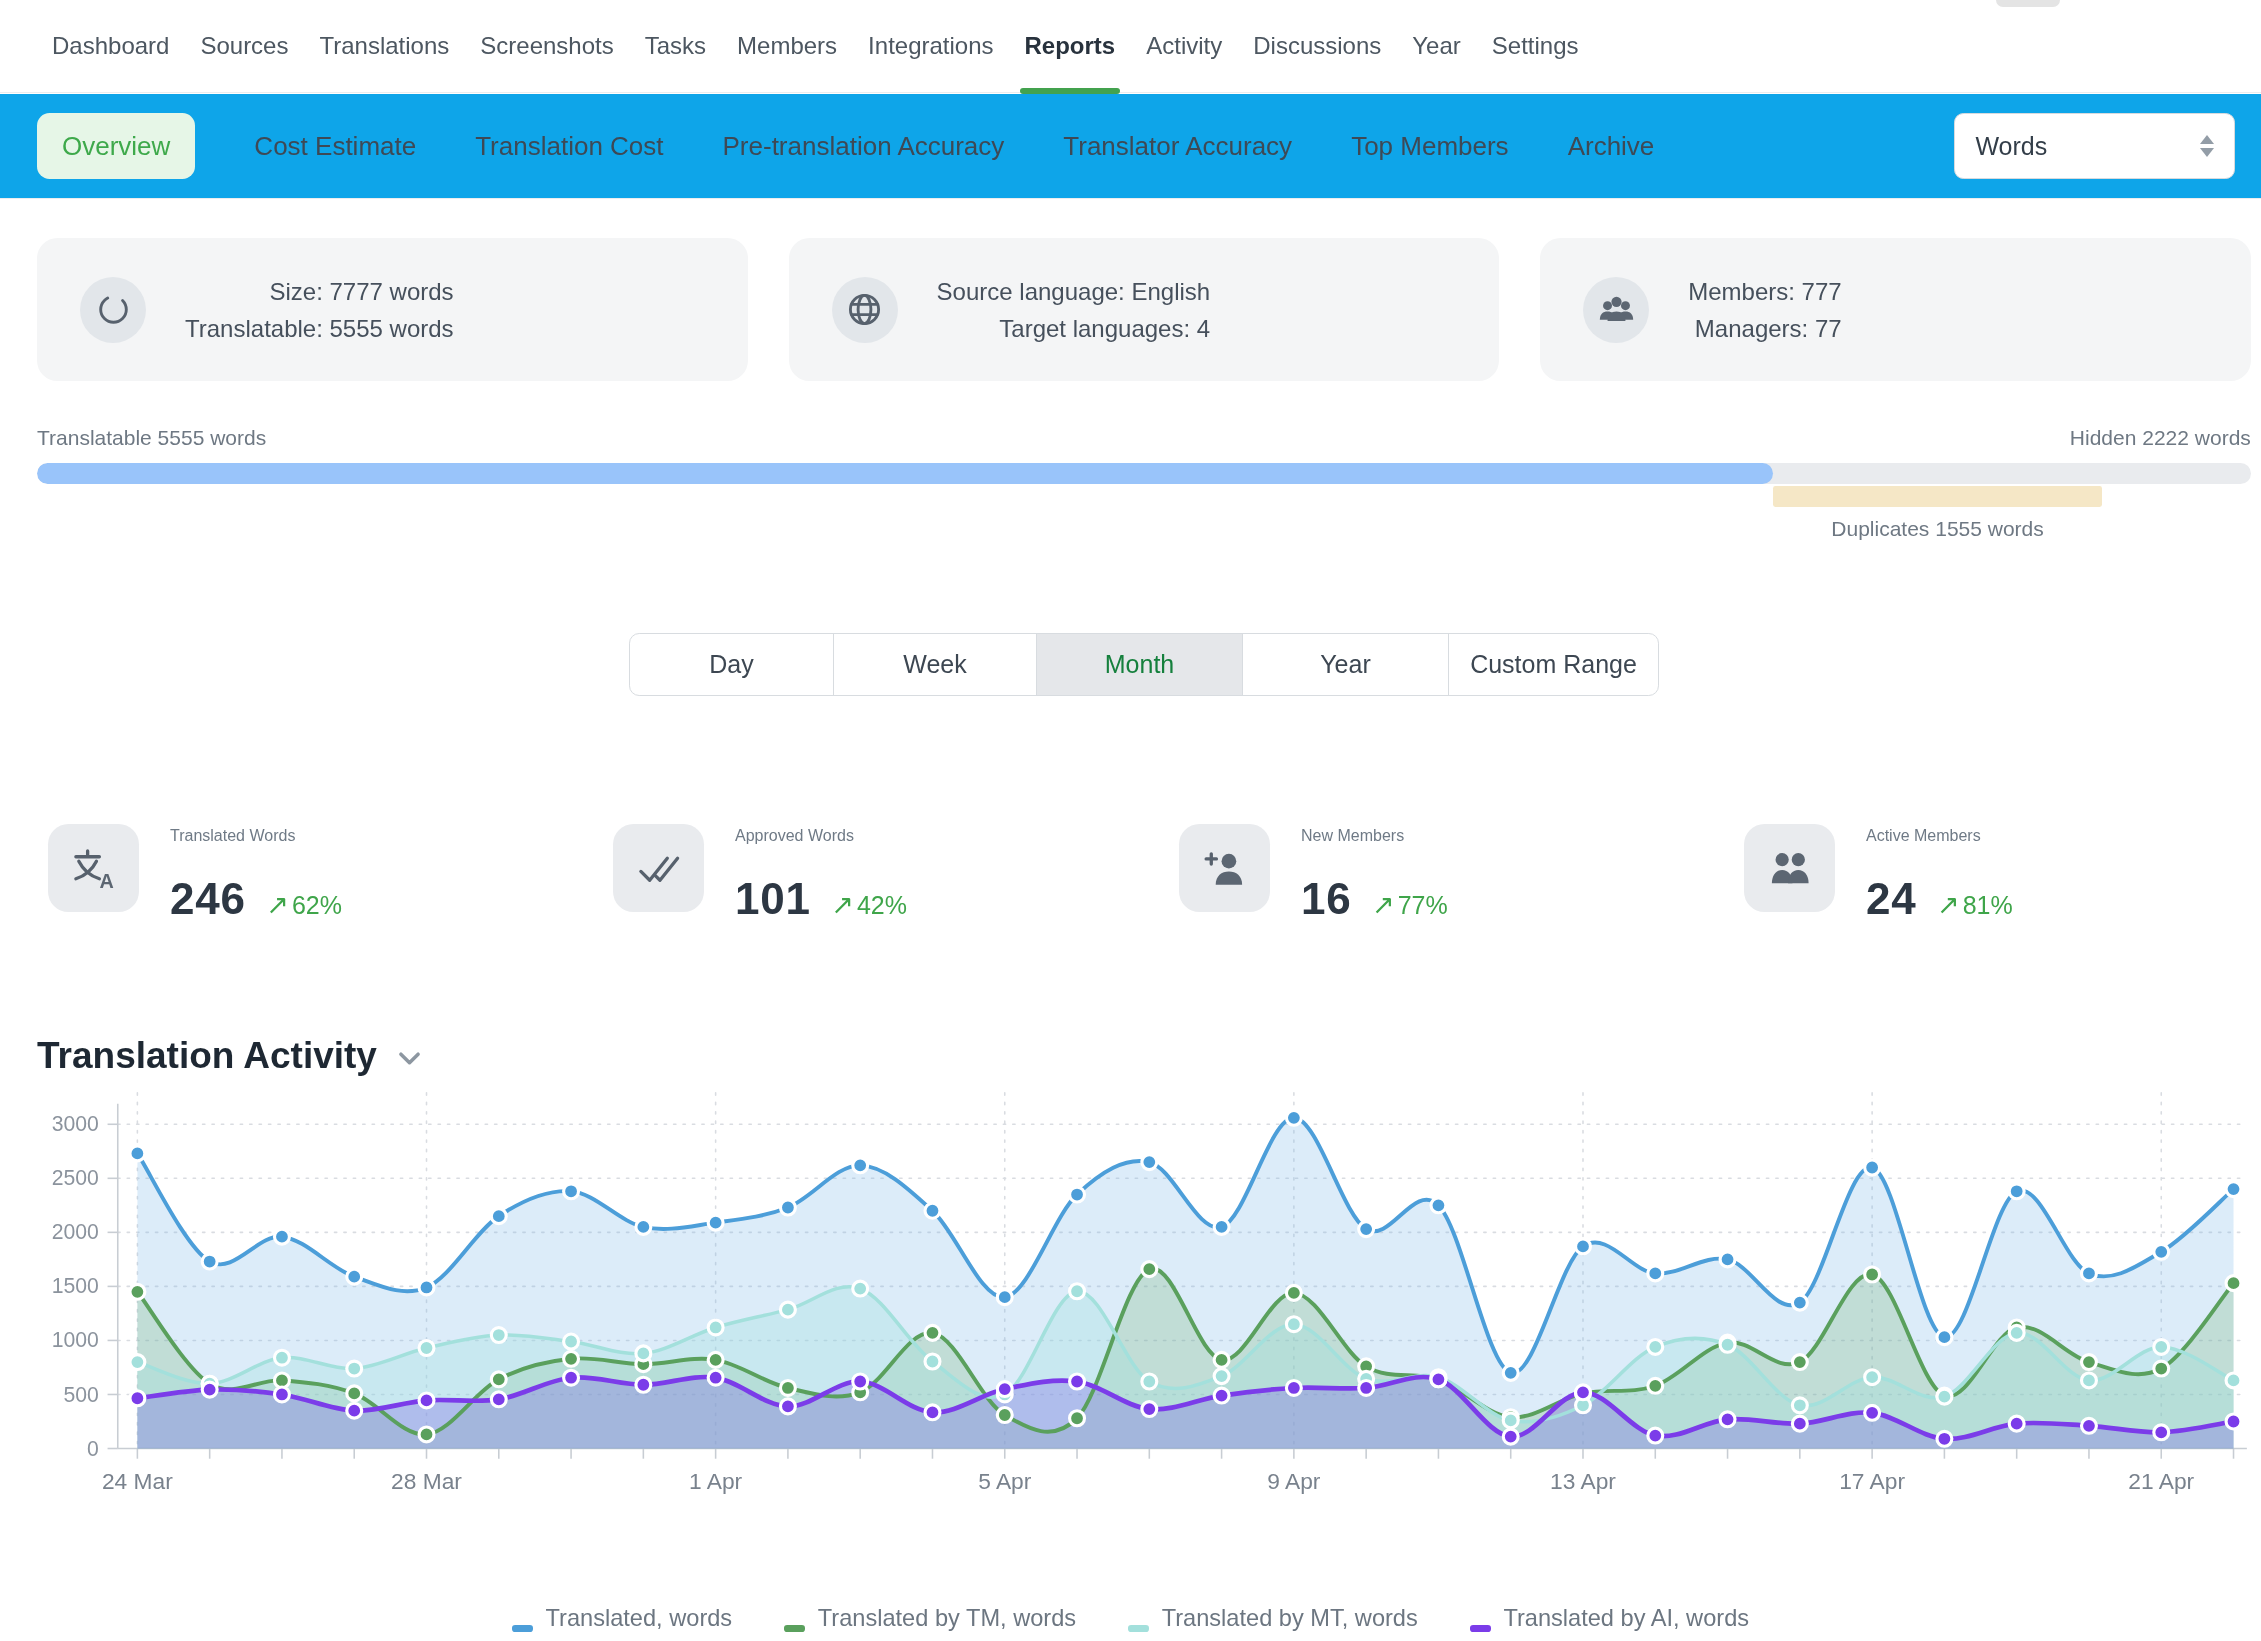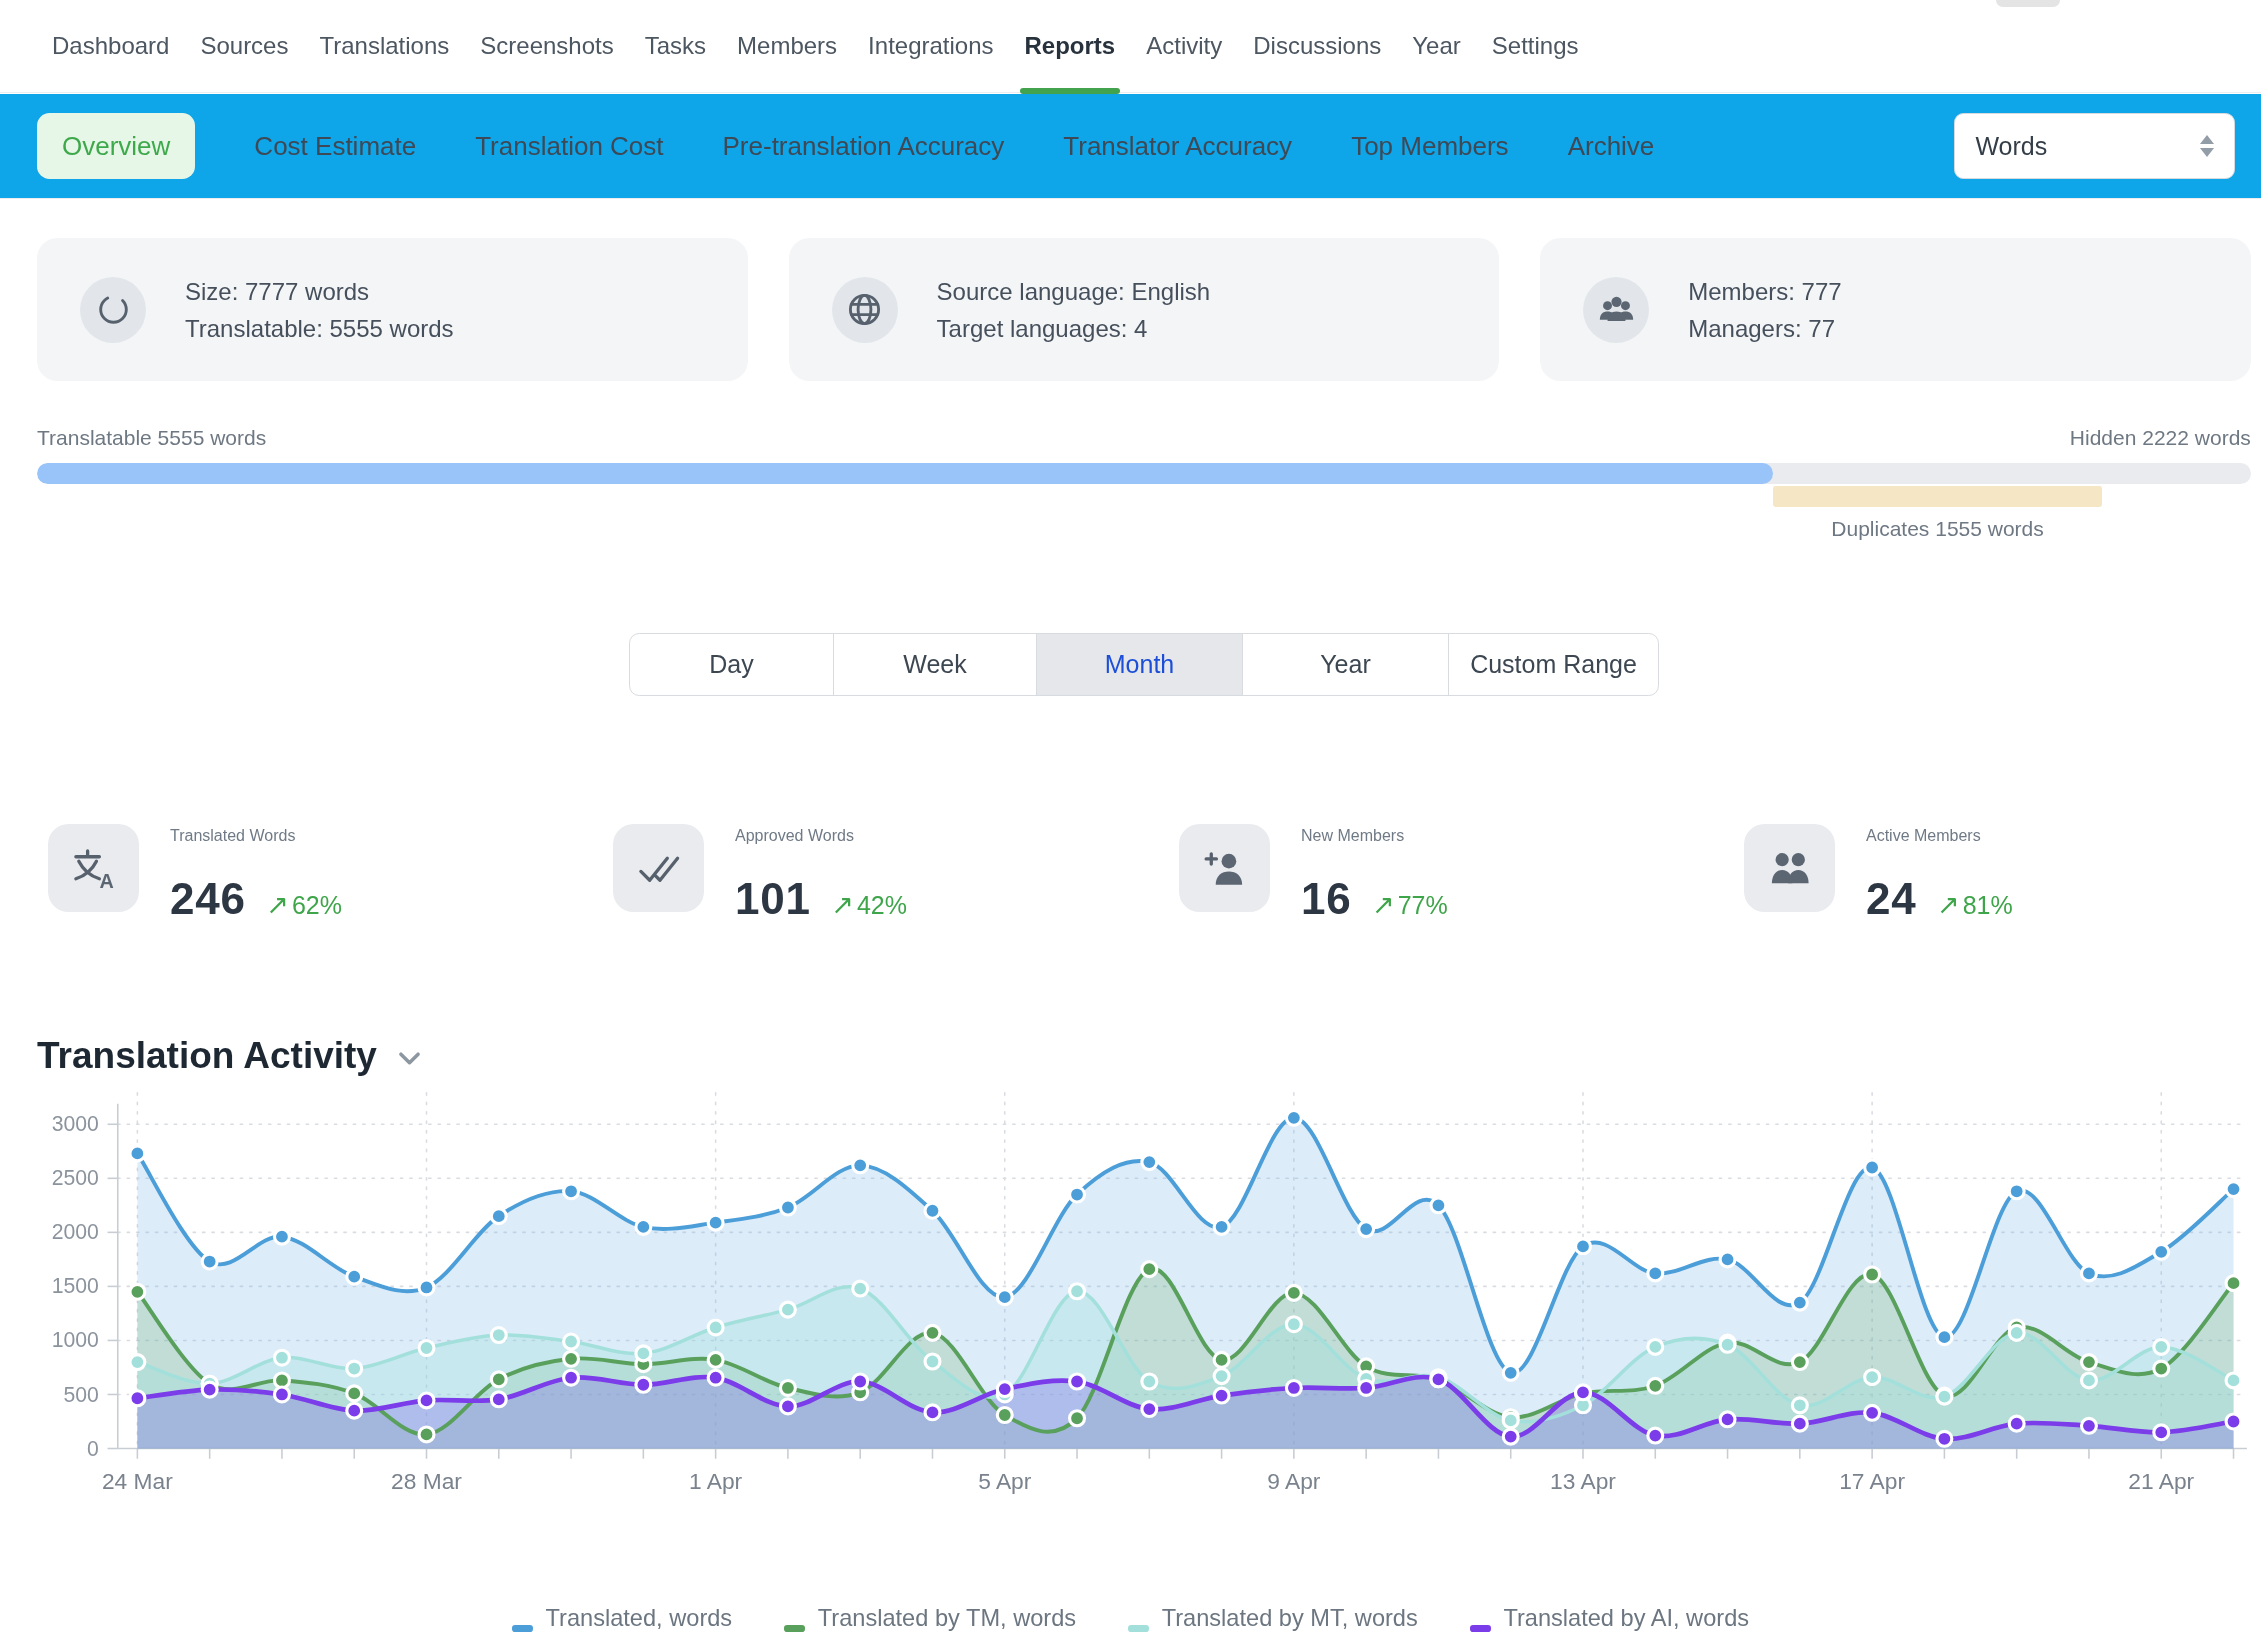--- a/index.html
+++ b/index.html
@@ -38,42 +38,42 @@
   .tri-down { width:0; height:0; border-left:7.9px solid transparent; border-right:7.9px solid transparent;
             border-top:9.4px solid #939da7; }
 
   
   .summary-row { position:absolute; top:238px; left:37px; right:10.2px; height:143px;
              display:flex; gap:41px; }
   .summary-card { flex:1; background:#f4f5f6; border-radius:20.4px; display:flex;
              align-items:center; padding-left:43px; }
   .card-icon-circle { width:66px; height:66px; border-radius:50%; background:#e2e6ea;
              display:flex; align-items:center; justify-content:center; flex:0 0 auto; }
-  .summary-card .card-text { margin-left:39px; font-size:24px; color:#46505c; line-height:37px; }
+  .summary-card .card-text { margin-left:39px; font-size:24px; color:#46505c; line-height:37px;text-align:right; }
 
   
   .progress-section { position:absolute; top:426px; left:37px; right:10.2px; height:118px; }
   .progress-labels { display:flex; justify-content:space-between; font-size:21px; color:#6e7883; }
   .progress-track { position:relative; margin-top:12.6px; height:21px; border-radius:11px;
              overflow:hidden; }
   .progress-fill { height:100%; border-radius:11px; }
   .dup-bar { position:absolute; top:60px; height:21px; border-radius:2.4px; }
   .dup-label { position:absolute; top:91px; transform:translateX(-50%); font-size:21px; color:#6e7883;
              white-space:nowrap; }
 
   
   .period-selector { position:absolute; top:633px; left:629px; height:63px; display:flex;
              border:1.6px solid #d8dce0; border-radius:10.2px; overflow:hidden; background:#fff; }
   .segment { display:flex; align-items:center; justify-content:center; font-size:25px;
              color:#3d4752; border-left:1.6px solid #d8dce0; cursor:pointer; }
   .segment:first-child { border-left:none; }
   .segment:nth-child(1){ width:203px; } .segment:nth-child(2){ width:203px; }
   .segment:nth-child(3){ width:206px; } .segment:nth-child(4){ width:206px; }
   .segment:nth-child(5){ width:210px; }
-  .segment.active { background:#e5e7ea; color:#1d4ed8; }
+  .segment.active { background:#e5e7ea; color:#15803d; }
 
   
   .metric { position:absolute; top:824px; height:94px; display:flex; }
   .metric-icon-box { width:91px; height:88px; border-radius:20.4px; background:#e9ebee;
              display:flex; align-items:center; justify-content:center; flex:0 0 auto; }
   .metric-body { margin-left:31px; padding-top:3.1px; }
   .metric-label { font-size:16px; color:#6f7a86; }
   .metric-value-row { margin-top:7.9px; display:flex; align-items:baseline; }
   .metric-value { font-size:44px; font-weight:700; color:#2d3743; letter-spacing:0.8px; }
   .metric-change { margin-left:20.4px; font-size:25px; color:#3fa54a;margin-top:36px; }

